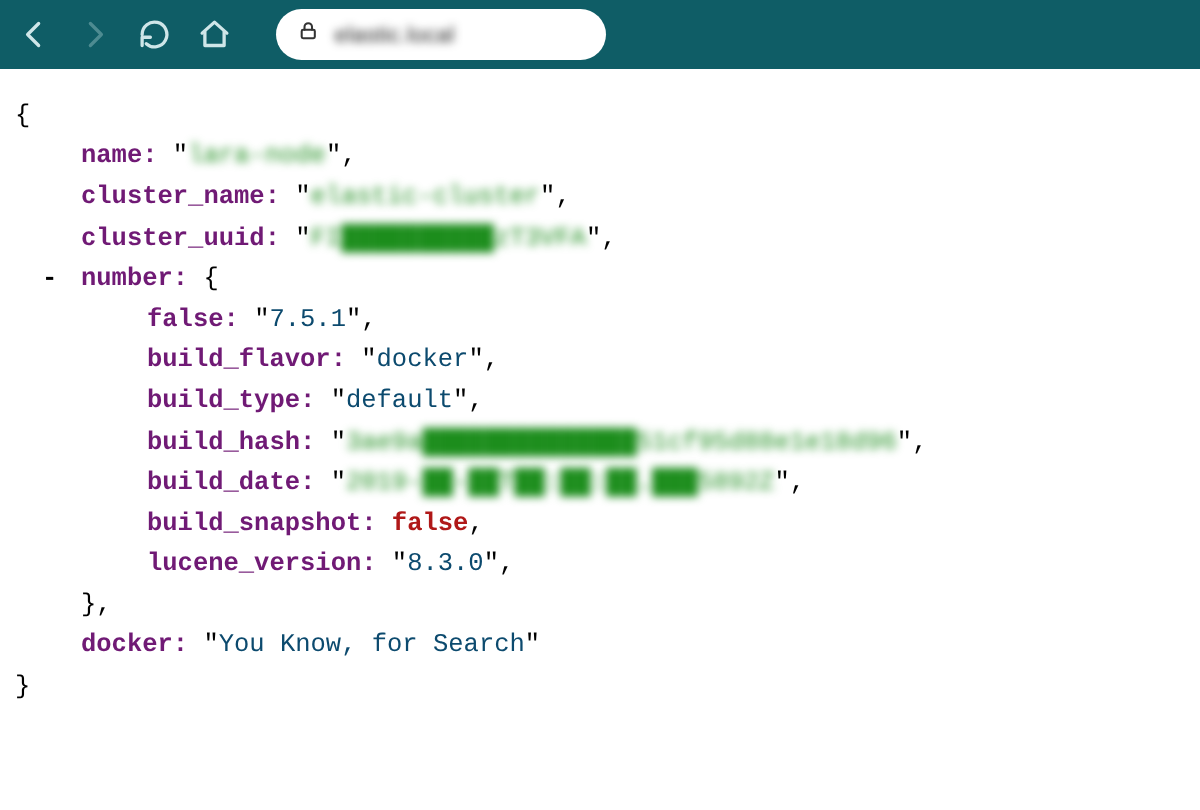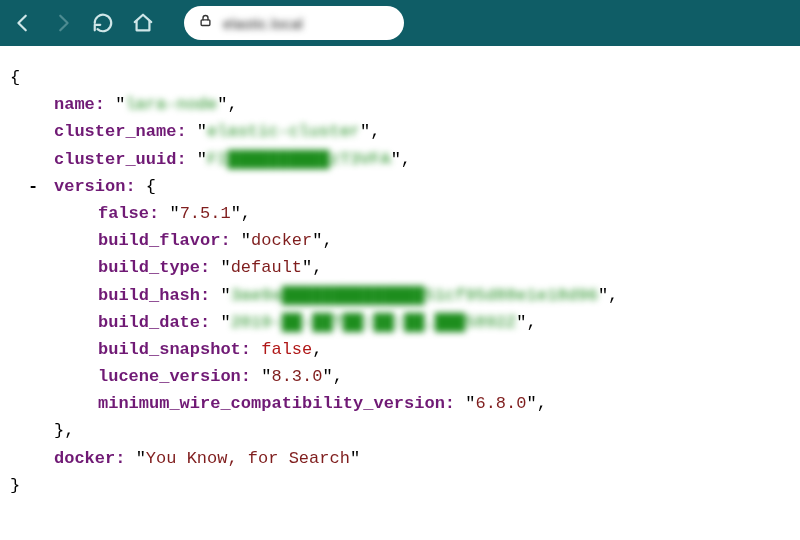--- a/index.html
+++ b/index.html
@@ -69,23 +69,23 @@
   }
   .collapse::before {
     content: "-";
     position: absolute;
     left: 18px;
     top: 0;
     color: #000;
     font-weight: bold;
   }
   .key { color: #701a75; }
-  .str { color: #7f1d1d; font-weight: normal; }
+  .str { color: #0c4a6e; font-weight: normal; }
   .str-b { color: #1c8d1c; filter: blur(3px); font-weight: normal; }
-  .boolv { color: #b01818; font-weight: normal; }
+  .boolv { color: #b01818; font-weight: bold; }
   .punct { color: #000; font-weight: normal; }
 </style>
 </head>
 <body>
 
 <div class="chrome">
   <div class="nav-btn">
     <svg width="22" height="22" viewBox="0 0 24 24" fill="none" stroke-width="2.4" stroke-linecap="round" stroke-linejoin="round">
         <polyline points="15 4 7 12 15 20"></polyline>
       </svg>
@@ -120,37 +120,36 @@
 
 <div class="viewer">
   <span class="row"><span class="punct">{</span></span>
 
   <span class="row ind1"><span class="key">name:</span> <span class="punct">"</span><span class="str-b">lara-node</span><span class="punct">",</span></span>
 
   <span class="row ind1"><span class="key">cluster_name:</span> <span class="punct">"</span><span class="str-b">elastic-cluster</span><span class="punct">",</span></span>
 
   <span class="row ind1"><span class="key">cluster_uuid:</span> <span class="punct">"</span><span class="str-b">FI██████████zT3VFA</span><span class="punct">",</span></span>
 
-  <span class="row collapse"><span class="key">version</span><span class="key">:</span> <span class="punct">{</span></span>
+  <span class="row collapse"><span class="key">number</span><span class="key">:</span> <span class="punct">{</span></span>
 
   <span class="row ind2"><span class="key">false:</span> <span class="punct">"</span><span class="str">7.5.1</span><span class="punct">",</span></span>
 
   <span class="row ind2"><span class="key">build_flavor:</span> <span class="punct">"</span><span class="str">docker</span><span class="punct">",</span></span>
 
   <span class="row ind2"><span class="key">build_type:</span> <span class="punct">"</span><span class="str">default</span><span class="punct">",</span></span>
 
   <span class="row ind2"><span class="key">build_hash:</span> <span class="punct">"</span><span class="str-b">3ae9a██████████████51cf95d88e1e18d96</span><span class="punct">",</span></span>
 
   <span class="row ind2"><span class="key">build_date:</span> <span class="punct">"</span><span class="str-b">2019-██-██T██:██:██.███5892Z</span><span class="punct">",</span></span>
 
   <span class="row ind2"><span class="key">build_snapshot:</span> <span class="boolv">false</span><span class="punct">,</span></span>
 
   <span class="row ind2"><span class="key">lucene_version:</span> <span class="punct">"</span><span class="str">8.3.0</span><span class="punct">",</span></span>
 
-  <span class="row ind2"><span class="key">minimum_wire_compatibility_version:</span> <span class="punct">"</span><span class="str">6.8.0</span><span class="punct">",</span></span>
 
 
   <span class="row ind1"><span class="punct">},</span></span>
 
   <span class="row ind1"><span class="key">docker:</span> <span class="punct">"</span><span class="str">You Know, for Search</span><span class="punct">"</span></span>
 
   <span class="row"><span class="punct">}</span></span>
 </div>
 
 </body></html>

